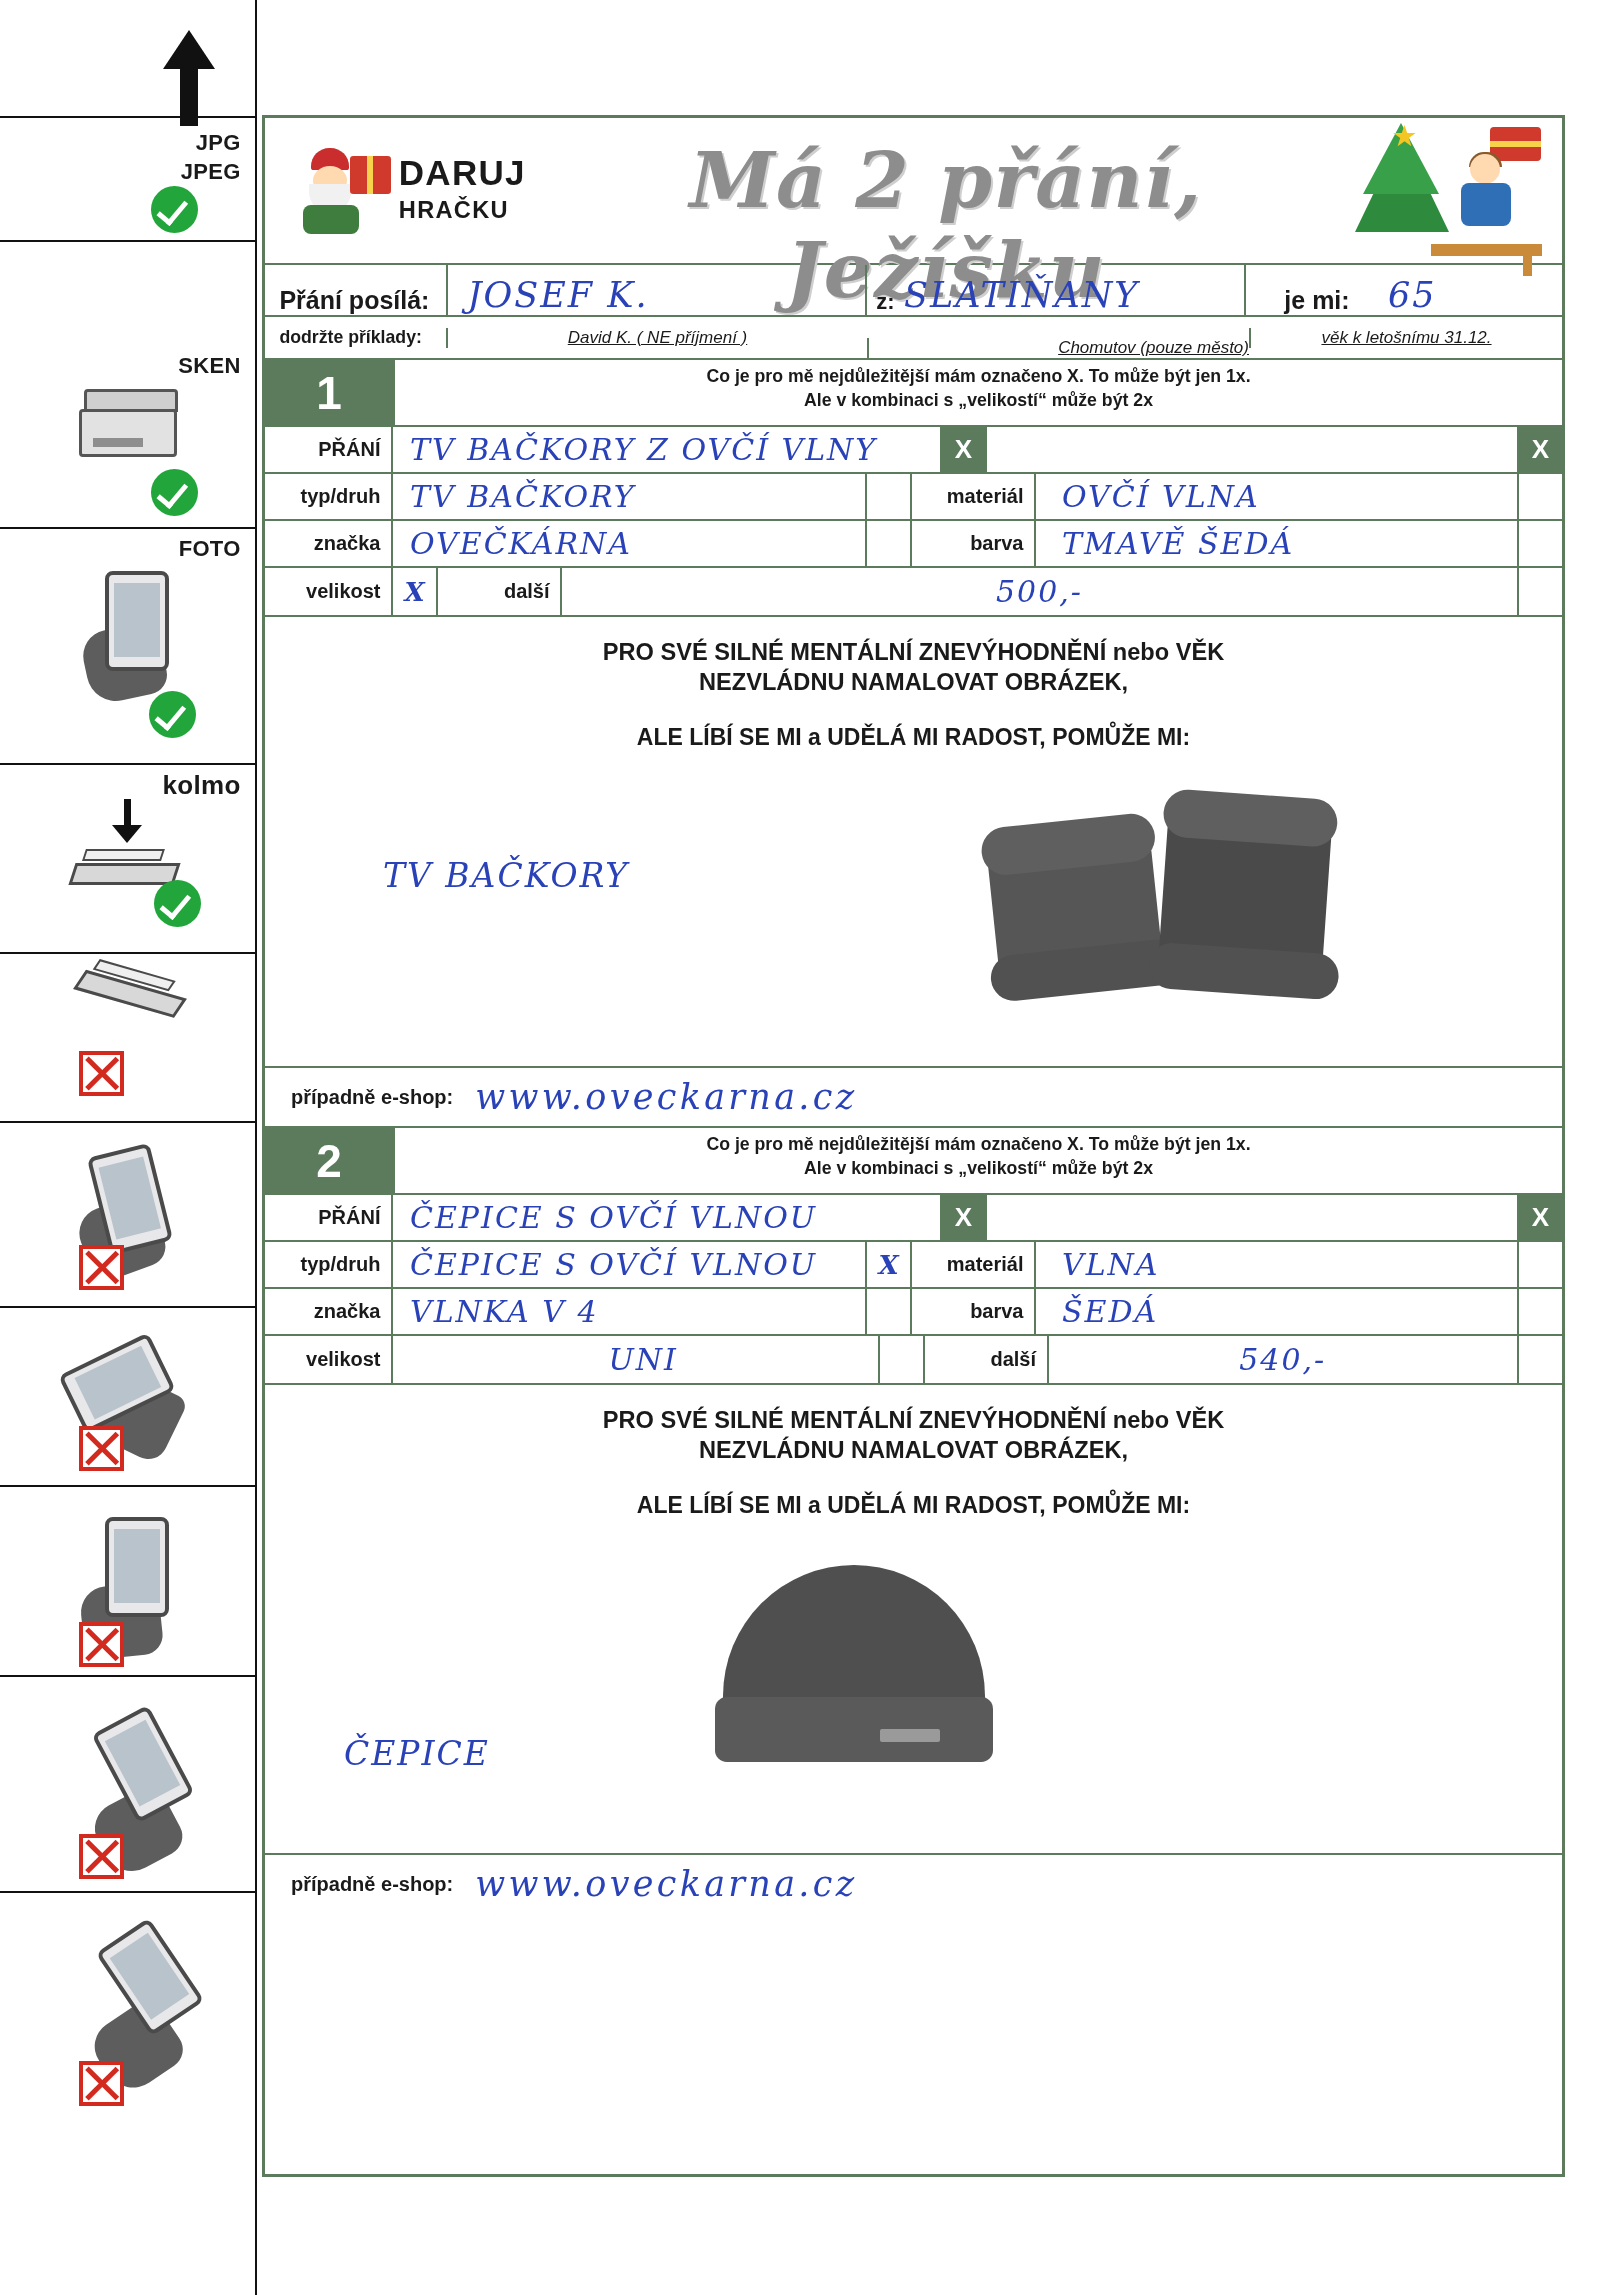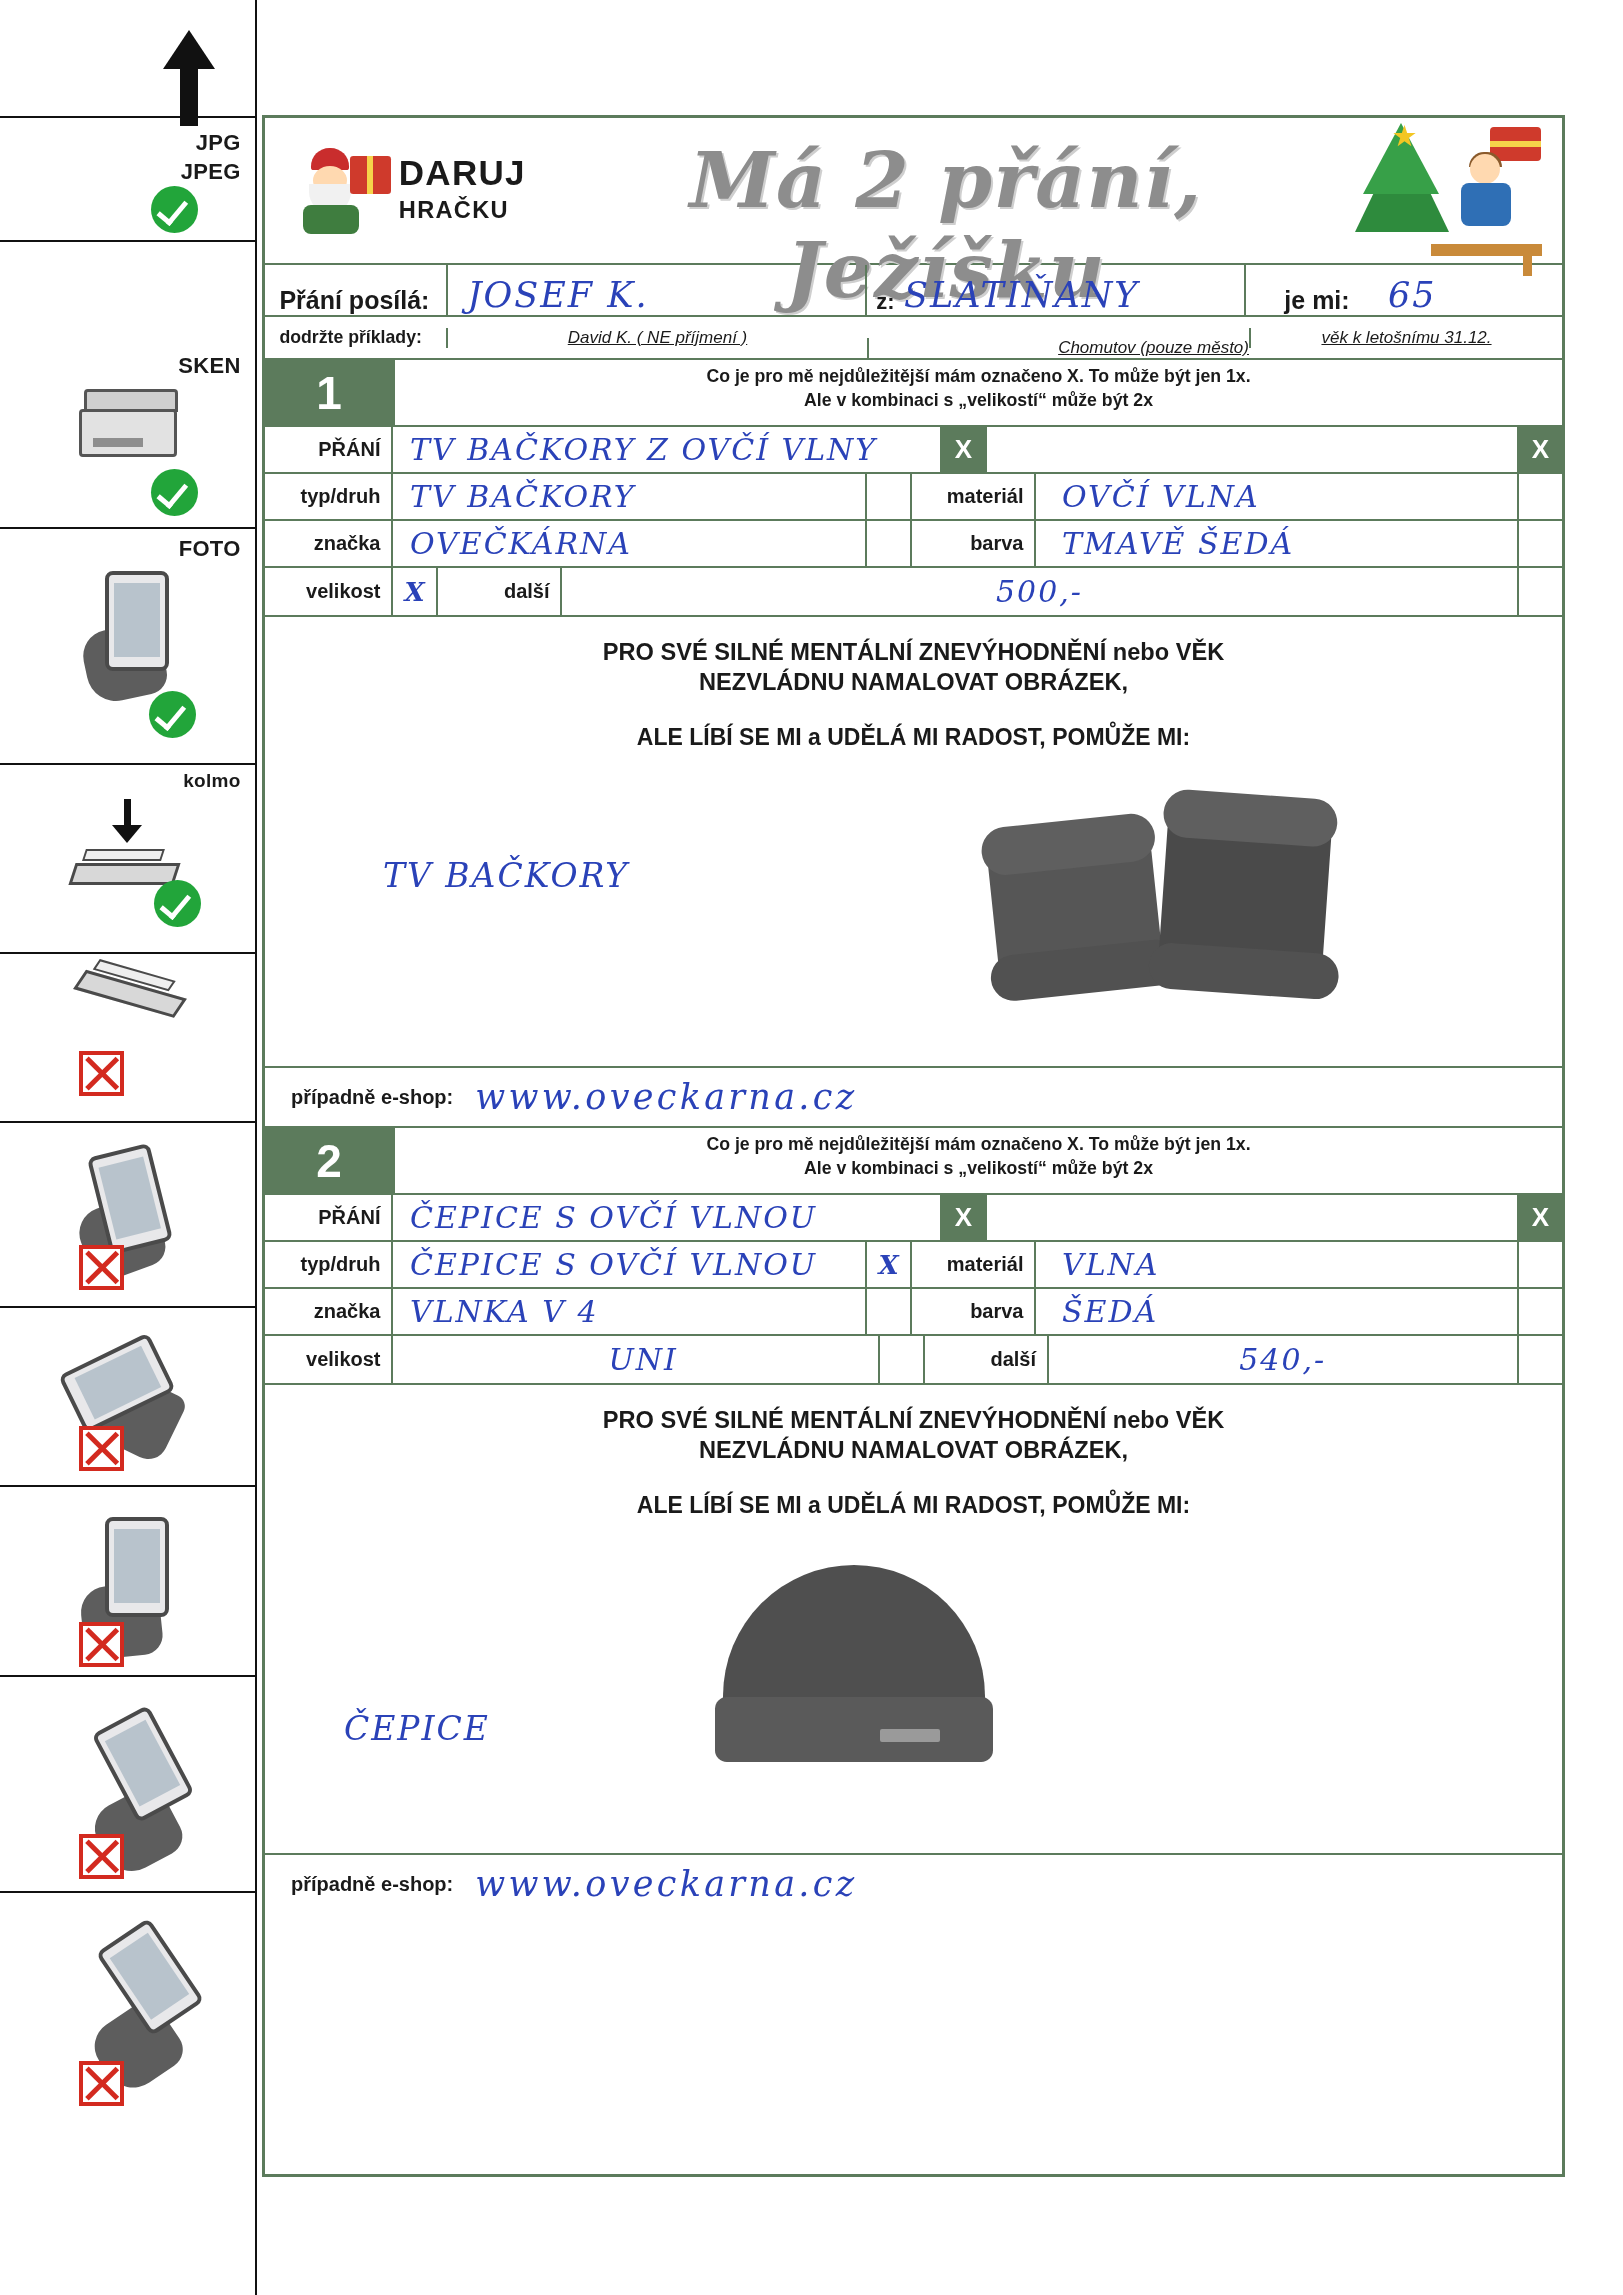--- a/index.html
+++ b/index.html
@@ -32,21 +32,21 @@
     border-bottom: 2px solid #111;
     box-sizing: border-box;
   }
   .rail-label {
     font-weight: bold;
     font-size: 22px;
     text-align: right;
     padding-right: 14.4px;
     letter-spacing: 0.3px;
   }
-  .rail-label.small { font-size: 19px; }
+  .rail-label.small { font-size: 26px; }
 
   .arrow-up {
     position: absolute;
     left: 167px;
     top: 36px;
     width: 0; height: 0;
   }
   .arrow-up .shaft {
     position: absolute;
     left: 13px; top: 27.5px;
@@ -767,21 +767,21 @@
       </div>
     </div>
 
     <div class="blurb">
       <div>PRO SVÉ SILNÉ MENTÁLNÍ ZNEVÝHODNĚNÍ nebo VĚK</div>
       <div>NEZVLÁDNU NAMALOVAT OBRÁZEK,</div>
       <div class="second">ALE LÍBÍ SE MI a UDĚLÁ MI RADOST, POMŮŽE MI:</div>
     </div>
 
     <div class="canvas" style="height:327px;">
-      <div class="hand-note" style="left:79px; top:183px;">ČEPICE</div>
+      <div class="hand-note" style="left:79px; top:208px;">ČEPICE</div>
       <div class="beanie">
         <div class="dome"></div>
           <div class="brim"></div>
           <div class="tag"></div>
       </div>
     </div>
 
     <div class="eshop">
       <span class="lb">případně e-shop:</span>
       <span class="vv">www.oveckarna.cz</span>

